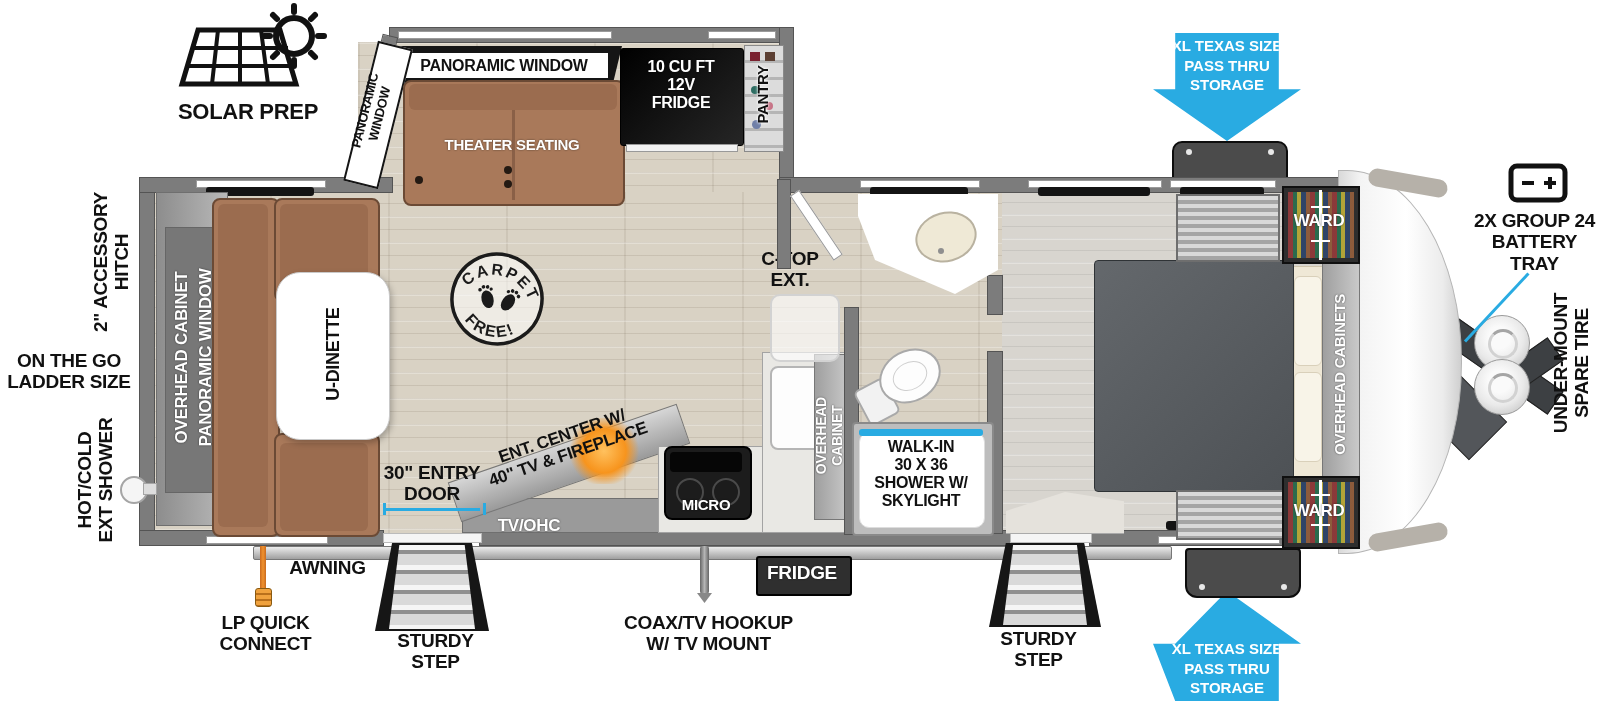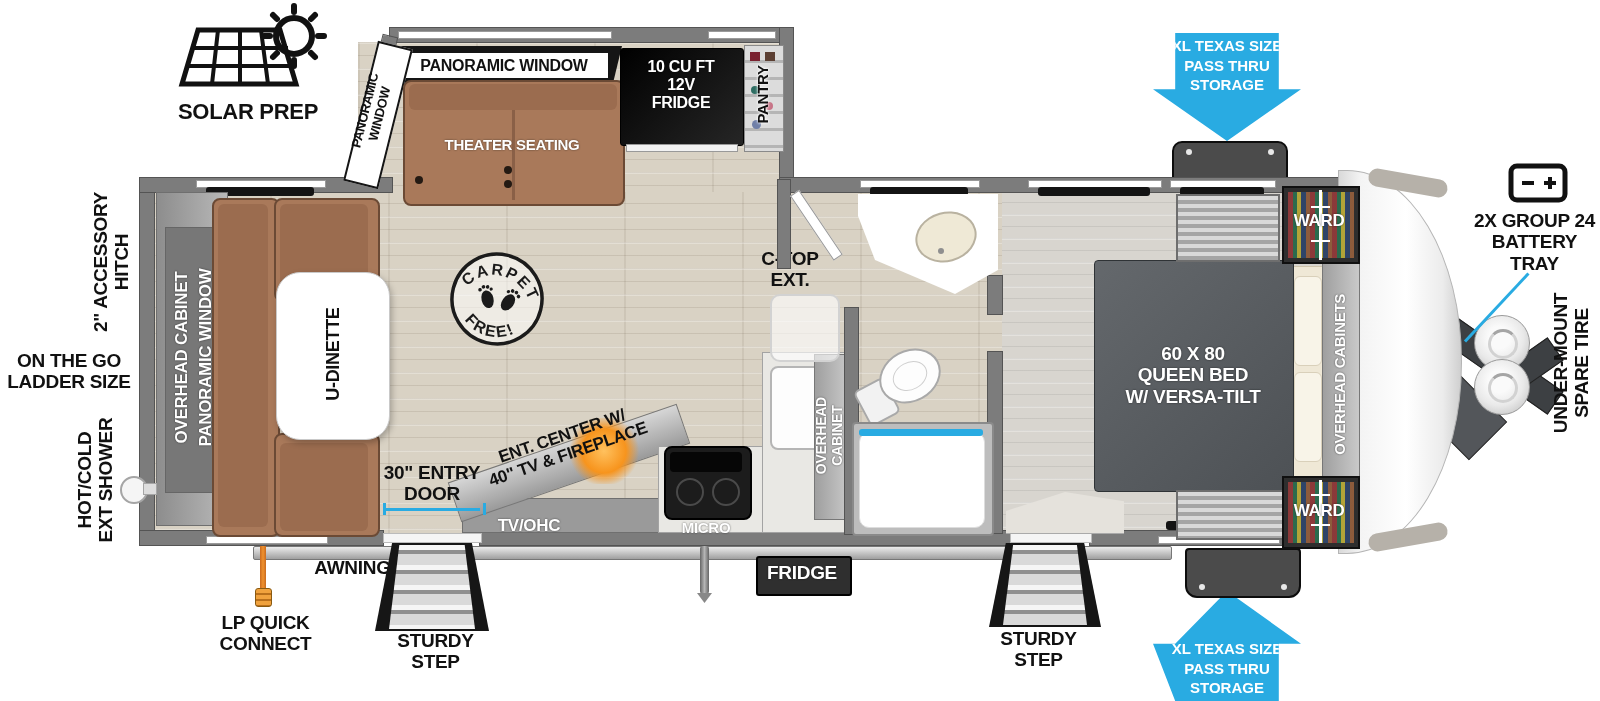--- a/index.html
+++ b/index.html
@@ -192,21 +192,21 @@
     <div class="abs" style="left:10px;top:30px;width:24px;height:24px;border:2px solid #4a4a4a;border-radius:50%;"></div>
     <div class="abs" style="left:46px;top:30px;width:24px;height:24px;border:2px solid #4a4a4a;border-radius:50%;"></div>
   </div>
   <div class="abs" style="left:568px;top:418px;width:72px;height:66px;background:radial-gradient(circle,#ffc15e 0%,#f7941d 45%,rgba(247,148,29,0) 72%);"></div>
   <div class="abs" style="left:770px;top:294px;width:66px;height:64px;background:rgba(255,255,255,.62);border:2px solid #d2d2d2;border-radius:10px;"></div>
 
   <div class="lbl" style="left:740px;top:248px;width:100px;font-size:19px;">C-TOP
 EXT.</div>
   <div class="lbl wlbl" style="left:755px;top:420px;width:150px;font-size:14px;transform:rotate(-90deg);">OVERHEAD
 CABINET</div>
-  <div class="lbl wlbl" style="left:666px;top:497px;width:80px;font-size:15px;margin-top:23px;">MICRO</div>
+  <div class="lbl wlbl" style="left:666px;top:497px;width:80px;font-size:15px;">MICRO</div>
   <div class="lbl wlbl" style="left:474px;top:516px;width:110px;font-size:17px;">TV/OHC</div>
   <div class="lbl" style="left:465px;top:426px;width:200px;font-size:17px;transform:rotate(-19deg);">ENT. CENTER W/
 40" TV &amp; FIREPLACE</div>
 
   <div class="wall" style="left:778px;top:180px;width:12px;height:88px;"></div>
   <div class="wall" style="left:845px;top:308px;width:13px;height:226px;"></div>
   <div class="wall" style="left:988px;top:276px;width:14px;height:38px;"></div>
   <div class="wall" style="left:988px;top:352px;width:14px;height:181px;"></div>
   <div class="abs" style="left:790px;top:196px;width:9px;height:76px;background:#fff;border:1px solid #999;transform:rotate(-34deg);transform-origin:top left;"></div>
 
@@ -214,43 +214,44 @@
   <div class="abs" style="left:915px;top:212px;width:58px;height:46px;background:#efe9d6;border:2px solid #b9b2a0;border-radius:50%;transform:rotate(-15deg);"></div>
   <div class="abs" style="left:938px;top:248px;width:6px;height:6px;border-radius:50%;background:#8f8f8f;"></div>
 
   <div class="abs" style="left:860px;top:382px;width:30px;height:36px;background:#f2f2f2;border:2px solid #a9a9a9;border-radius:6px;transform:rotate(-28deg);"></div>
   <div class="abs" style="left:878px;top:350px;width:60px;height:48px;background:#fdfdfd;border:2px solid #a9a9a9;border-radius:50%;transform:rotate(-28deg);"></div>
   <div class="abs" style="left:892px;top:362px;width:34px;height:26px;border:1px solid #cfcfcf;border-radius:50%;transform:rotate(-28deg);"></div>
 
   <div class="abs" style="left:852px;top:422px;width:138px;height:110px;background:#bdbdbd;border:2px solid #8a8a8a;border-radius:4px;"></div>
   <div class="abs" style="left:859px;top:432px;width:124px;height:94px;background:#fff;border:1px solid #ddd;border-radius:10px;"></div>
   <div class="abs" style="left:859px;top:429px;width:124px;height:7px;background:#29abe2;border-radius:3px;"></div>
+  <div class="lbl" style="left:856px;top:438px;width:130px;font-size:16px;">WALK-IN
+30 X 36
+SHOWER W/
+SKYLIGHT</div>
 
   <div class="abs" style="left:1006px;top:492px;width:118px;height:41px;background:#e5e2dc;clip-path:polygon(0 45%,50% 0,100% 22%,100% 100%,0 100%);border-bottom:1px solid #aaa;"></div>
 
   <div class="abs" style="left:1390px;top:337px;width:180px;height:26px;background:#3d4043;border:1px solid #222;transform:rotate(35deg);"></div>
   <div class="abs" style="left:1390px;top:387px;width:180px;height:26px;background:#3d4043;border:1px solid #222;transform:rotate(-35deg);"></div>
   <div class="abs" style="left:1430px;top:390px;width:66px;height:52px;background:#53565a;border:1px solid #333;transform:rotate(45deg);"></div>
   <div class="abs" style="left:1338px;top:170px;width:122px;height:382px;border:1px solid #b5b5b5;border-radius:0 115px 115px 0 / 0 191px 191px 0;background:linear-gradient(90deg,#d9d9d9 0%,#f4f4f4 18%,#fff 55%,#ececec 85%,#cfcfcf 100%);"></div>
   <div class="abs" style="left:1368px;top:174px;width:80px;height:18px;background:#b6b1a9;border-radius:10px;transform:rotate(10deg);"></div>
   <div class="abs" style="left:1368px;top:528px;width:80px;height:18px;background:#b6b1a9;border-radius:10px;transform:rotate(-10deg);"></div>
   <div class="tire" style="left:1474px;top:315px;">
       <em></em>
     </div>
   <div class="tire" style="left:1474px;top:359px;">
       <em></em>
     </div>
 
   <div class="abs" style="left:1292px;top:266px;width:30px;height:218px;background:#efe8d6;border:1px solid #cfc5ac;"></div>
   <div class="abs" style="left:1294px;top:276px;width:26px;height:88px;background:#f8f4e8;border:1px solid #d9d0ba;border-radius:6px;"></div>
   <div class="abs" style="left:1294px;top:372px;width:26px;height:88px;background:#f8f4e8;border:1px solid #d9d0ba;border-radius:6px;"></div>
   <div class="abs" style="left:1094px;top:260px;width:198px;height:230px;background:linear-gradient(135deg,#64686c,#4d5155);border:1px solid #2f3336;border-radius:4px;"></div>
-  <div class="lbl wlbl" style="left:1095px;top:343px;width:196px;font-size:19px;">60 X 80
-QUEEN BED
-W/ VERSA-TILT</div>
 
   <div class="greystrip" style="left:1322px;top:256px;width:36px;height:244px;"></div>
   <div class="lbl wlbl" style="left:1225px;top:366px;width:230px;font-size:15px;transform:rotate(-90deg);">OVERHEAD CABINETS</div>
 
   <div class="dresser" style="left:1176px;top:194px;width:100px;height:64px;"></div>
   <div class="dresser" style="left:1176px;top:490px;width:104px;height:46px;"></div>
 
   <div class="abs" style="left:1282px;top:186px;width:74px;height:74px;background:#2e2e2e;border:2px solid #101010;">
     <div class="abs" style="left:4px;top:4px;right:4px;bottom:4px;background:repeating-linear-gradient(90deg,#a33c3c 0 5px,#2a7a55 5px 9px,#d3c13a 9px 13px,#2f4a76 13px 18px,#a5673f 18px 22px);opacity:.8;"></div>
     <div class="abs" style="left:35px;top:2px;width:3px;height:70px;background:#fff;"></div>
@@ -260,39 +261,41 @@
   <div class="lbl wlbl" style="left:1282px;top:211px;width:74px;font-size:17px;">WARD</div>
   <div class="abs" style="left:1282px;top:476px;width:74px;height:69px;background:#2e2e2e;border:2px solid #101010;">
     <div class="abs" style="left:4px;top:4px;right:4px;bottom:4px;background:repeating-linear-gradient(90deg,#a33c3c 0 5px,#2a7a55 5px 9px,#d3c13a 9px 13px,#2f4a76 13px 18px,#a5673f 18px 22px);opacity:.8;"></div>
     <div class="abs" style="left:35px;top:2px;width:3px;height:63px;background:#fff;"></div>
     <div class="abs" style="left:27px;top:16px;width:19px;height:2px;background:#fff;"></div>
     <div class="abs" style="left:27px;top:46px;width:19px;height:2px;background:#fff;"></div>
   </div>
   <div class="lbl wlbl" style="left:1282px;top:501px;width:74px;font-size:17px;">WARD</div>
 
   <div class="abs" style="left:253px;top:546px;width:917px;height:12px;background:linear-gradient(180deg,#ececec,#9f9f9f);border:1px solid #777;border-radius:2px;"></div>
-  <div class="lbl" style="left:300px;top:557px;width:105px;font-size:19px;">AWNING</div>
+  <div class="lbl" style="left:275px;top:557px;width:105px;font-size:19px;">AWNING</div>
 
   <div class="stepblk" style="left:375px;top:543px;width:114px;height:88px;clip-path:polygon(15% 0,85% 0,100% 100%,0 100%);"></div>
   <div class="steptread" style="left:389px;top:545px;width:86px;height:84px;clip-path:polygon(12% 0,88% 0,100% 100%,0 100%);"></div>
   <div class="lbl" style="left:378px;top:630px;width:115px;font-size:19px;">STURDY
 STEP</div>
 
   <div class="stepblk" style="left:989px;top:543px;width:112px;height:84px;clip-path:polygon(15% 0,85% 0,100% 100%,0 100%);"></div>
   <div class="steptread" style="left:1003px;top:545px;width:84px;height:80px;clip-path:polygon(12% 0,88% 0,100% 100%,0 100%);"></div>
   <div class="lbl" style="left:981px;top:628px;width:115px;font-size:19px;">STURDY
 STEP</div>
 
   <div class="abs" style="left:260px;top:546px;width:6px;height:44px;background:linear-gradient(90deg,#c96a1e,#f0922e,#c96a1e);"></div>
   <div class="abs" style="left:255px;top:588px;width:15px;height:17px;background:repeating-linear-gradient(180deg,#f0a23e 0 4px,#b9701c 4px 6px);border:1px solid #8a5a10;border-radius:3px;"></div>
   <div class="lbl" style="left:193px;top:612px;width:145px;font-size:19px;">LP QUICK
 CONNECT</div>
 
   <div class="abs" style="left:700px;top:546px;width:9px;height:48px;background:linear-gradient(90deg,#666,#b5b5b5,#666);border-radius:3px;"></div>
   <div class="abs" style="left:697px;top:593px;width:15px;height:10px;background:#888;clip-path:polygon(50% 100%,0 0,100% 0);"></div>
+  <div class="lbl" style="left:606px;top:612px;width:205px;font-size:19px;">COAX/TV HOOKUP
+W/ TV MOUNT</div>
 
   <div class="abs" style="left:756px;top:556px;width:92px;height:36px;background:#2f2f2f;border:2px solid #000;border-radius:3px;"></div>
   <div class="lbl wlbl" style="left:756px;top:562px;width:92px;font-size:19px;">FRIDGE</div>
 
   <div class="lbl" style="left:372px;top:462px;width:120px;font-size:19px;">30" ENTRY
 DOOR</div>
   <div class="abs" style="left:383px;top:503px;width:97px;height:12px;border-left:3px solid #29abe2;border-right:3px solid #29abe2;"></div>
   <div class="abs" style="left:383px;top:508px;width:97px;height:3px;background:#29abe2;"></div>
 
   <div class="lbl" style="left:27px;top:240px;width:170px;height:44px;font-size:19px;transform:rotate(-90deg);">2" ACCESSORY

